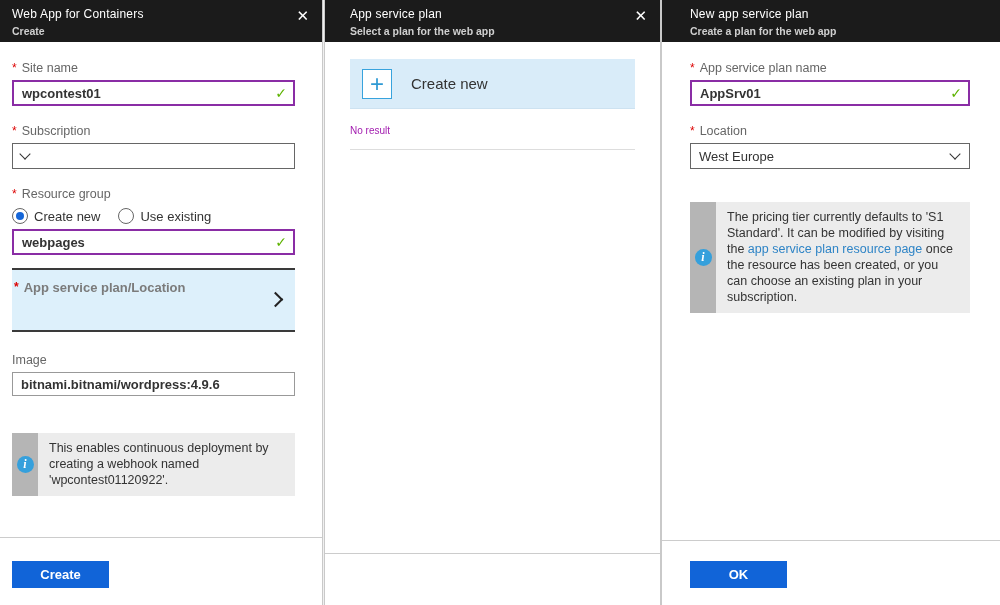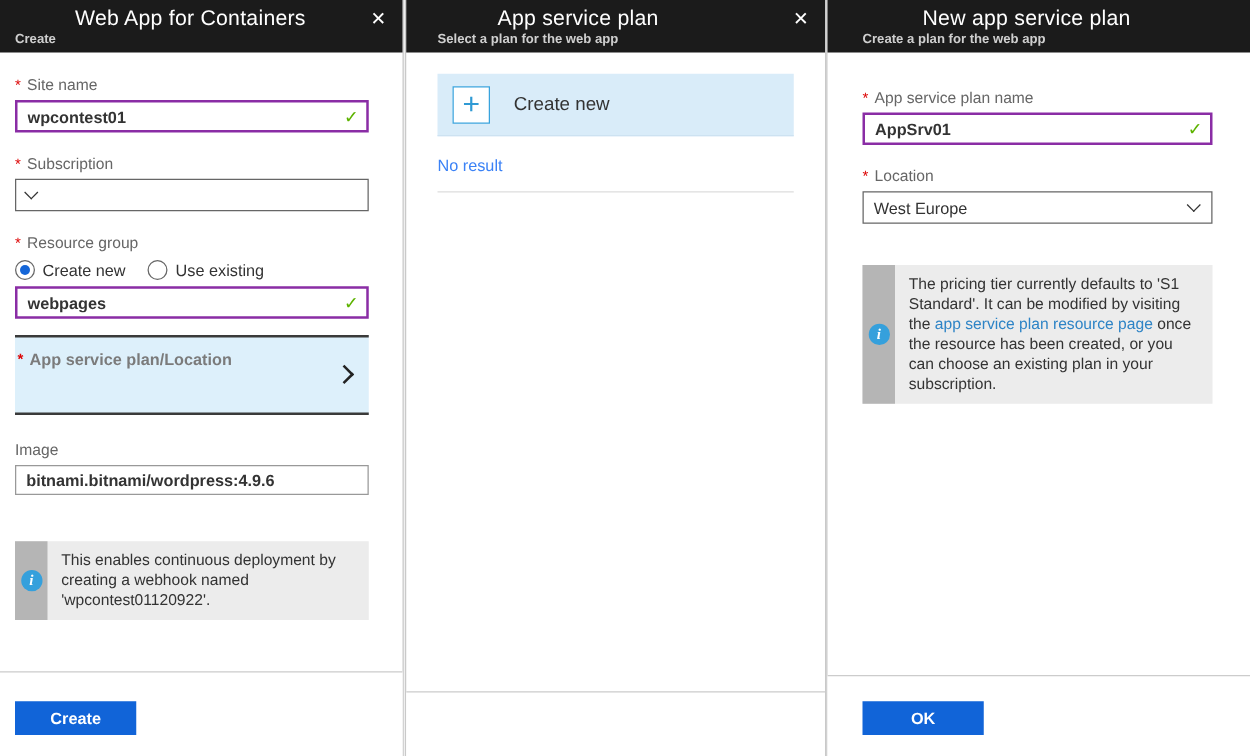--- a/index.html
+++ b/index.html
@@ -9,21 +9,21 @@
 
   .blade { position:absolute; top:0; bottom:0; background:#fff; box-shadow:0 0 0 1px #c9c9c9; }
   #blade-web-app   { left:0;   width:322px; z-index:3; }
   #blade-plan-pick { left:325px; width:335px; z-index:2; }
   #blade-new-plan  { left:662px; width:400px; z-index:1; }
 
   .blade-header { position:relative; height:42px; background:#1b1b1b; color:#fff; padding-top:4px; }
   #blade-web-app   .blade-header { padding-left:12px; }
   #blade-plan-pick .blade-header { padding-left:25px; }
   #blade-new-plan  .blade-header { padding-left:28px; }
-  .blade-title { font-size:17px; font-weight:300; letter-spacing:.2px; line-height:21px;margin-left:48px; }
+  .blade-title { font-size:12px; font-weight:300; letter-spacing:.2px; line-height:21px; }
   .blade-subtitle { font-size:10.5px; font-weight:700; color:#cfcfcf; line-height:13px; }
   .close-x { position:absolute; top:8px; right:13px; font-size:15px; color:#fff; cursor:pointer; line-height:16px; font-weight:400; }
   .max-box { position:absolute; top:12px; right:42px; width:15px; height:12px; border:2px solid #fff; border-top-width:4px; cursor:pointer; }
 
   .content-1 { margin-left:12px; width:283px; }
   .content-2 { margin-left:25px; width:285px; }
   .content-3 { margin-left:28px; width:280px; }
 
   .field-label { margin-top:18px; font-size:12.5px; color:#666; }
   .req { color:#dd0404; margin-right:5px; font-size:12px; vertical-align:top; }
@@ -56,21 +56,21 @@
   #blade-web-app  .blade-footer { height:68px; }
   #blade-plan-pick .blade-footer { height:52px; }
   #blade-new-plan .blade-footer { height:65px; }
   .btn { position:absolute; bottom:17px; width:97px; height:27px; background:#1164d8; color:#fff; border:none; font-size:13px; font-weight:700; font-family:inherit; cursor:pointer; }
   #blade-web-app .btn { left:12px; }
   #blade-new-plan .btn { left:28px; }
 
   .tile { margin-top:17px; height:50px; background:#d9ecf9; border-bottom:1px solid #cde2f1; display:flex; align-items:center; padding-left:12px; cursor:pointer; }
   .plus-box { width:30px; height:30px; background:#fff; border:1px solid #38a3dd; color:#2f9ad4; font-size:24px; font-weight:400; display:flex; align-items:center; justify-content:center; line-height:1; flex:none; }
   .tile-label { margin-left:19px; font-size:15px; color:#333; }
-  .no-result { margin-top:16px; font-size:13px; color:#3b82f6; }
+  .no-result { margin-top:16px; font-size:10px; color:#a21caf; }
   .result-divider { margin-top:13px; border-bottom:1px solid #ddd; width:100%; }
 </style>
 </head>
 <body>
 
 <div id="stage">
 
   <section class="blade" id="blade-web-app">
     <header class="blade-header">
       <div class="blade-title">Web App for Containers</div>
@@ -154,21 +154,21 @@
 
   <section class="blade" id="blade-new-plan">
     <header class="blade-header">
       <div class="blade-title">New app service plan</div>
       <div class="blade-subtitle">Create a plan for the web app</div>
       <span class="max-box"></span>
       <span class="close-x">✕</span>
     </header>
 
     <div class="content-3">
-      <div class="field-label" style="margin-top:29px;">
+      <div class="field-label" style="margin-top:19px;">
         <span class="req">*</span><span>App service plan name</span>
       </div>
       <div class="tb-wrap">
         <input class="tb valid" type="text" value="AppSrv01" style="">
         <span class="check">✓</span>
       </div>
 
       <div class="field-label">
         <span class="req">*</span><span>Location</span>
       </div>

